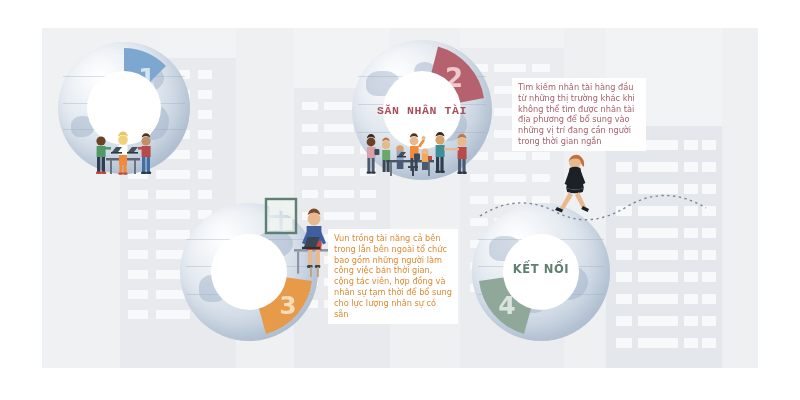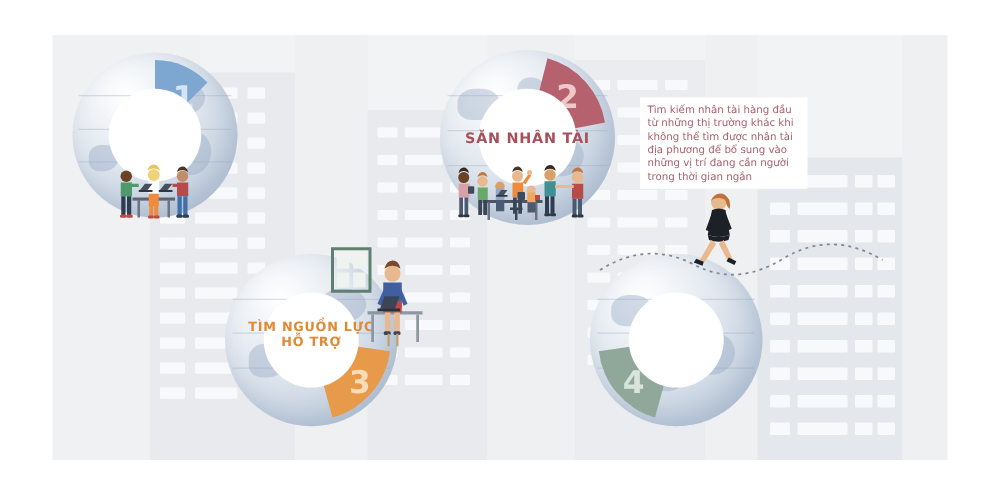--- a/index.html
+++ b/index.html
@@ -270,21 +270,21 @@
       <div class="cont" style="left:10%;top:22%;width:24%;height:18%;"></div>
       <div class="cont" style="left:58%;top:50%;width:24%;height:22%;"></div>
       <div class="cont" style="left:44%;top:16%;width:16%;height:14%;"></div>
     </div>
     <svg class="seg" viewBox="0 0 140 140">
       <path d="M70 70 L86 6.5 A64 64 0 0 1 132 58 Z" fill="#b5626e"></path>
     </svg>
     <div style="position:absolute;left:89px;top:23px;width:26px;text-align:center;
                 font-size:26px;color:#eec8cb;font-weight:600;">2</div>
     <div class="hole" style="left:31px;top:31px;width:78px;height:78px;"></div>
-    <div class="label" style="top:64px;font-size:11.5px;color:#a8505c;">SĂN NHÂN TÀI</div>
+    <div class="label" style="top:64px;font-size:11.5px;color:#a8505c;font-family:Liberation Mono, monospace;">SĂN NHÂN TÀI</div>
 
     <svg class="people" style="left:6px;top:88px;width:128px;height:56px;" viewBox="0 0 128 56">
       <rect x="28" y="32" width="48" height="2.4" fill="#4a5564"></rect>
       <rect x="32" y="34" width="2" height="14" fill="#6b7280"></rect>
       <rect x="70" y="34" width="2" height="14" fill="#6b7280"></rect>
 
       <circle cx="13" cy="14" r="4.4" fill="#6b4226"></circle>
       <path d="M8.8 10.4 q4.2-3.2 8.4 0 q-1-4.4-4.2-4.4 q-3.4.2-4.2 4.4z" fill="#3a2a20"></path>
       <path d="M9 19 h8.6 v11 h-8.6 z" fill="#d8a0a8"></path>
       <rect x="9.4" y="30" width="3" height="14" fill="#4a5a72"></rect>
@@ -353,21 +353,20 @@
       <div class="cont" style="left:56%;top:20%;width:26%;height:20%;"></div>
       <div class="cont" style="left:14%;top:52%;width:22%;height:20%;"></div>
       <div class="cont" style="left:60%;top:56%;width:20%;height:18%;"></div>
     </div>
     <svg class="seg" viewBox="0 0 138 138">
       <path d="M69 69 L132 78 A63 63 0 0 1 86 131 Z" fill="#e79a4a"></path>
     </svg>
     <div style="position:absolute;left:95px;top:88px;width:26px;text-align:center;
                 font-size:25px;color:#f7dcb8;font-weight:600;">3</div>
     <div class="hole" style="left:31px;top:31px;width:76px;height:76px;"></div>
-    <div class="label" style="top:54px;font-size:10.2px;color:#e08a33;padding:0 18px;">TÌM NGUỒN LỰC HỖ TRỢ</div>
 
     <svg class="people" style="left:84px;top:-10px;width:86px;height:92px;" viewBox="0 0 86 92">
 
       <rect x="2" y="6" width="30" height="34" fill="none" stroke="#5f8070" stroke-width="2.4"></rect>
       <rect x="5.5" y="9.5" width="10" height="12.5" fill="#eef3ef"></rect>
       <rect x="18.5" y="9.5" width="10" height="12.5" fill="#eef3ef"></rect>
       <rect x="5.5" y="25" width="10" height="12" fill="#eef3ef"></rect>
       <rect x="18.5" y="25" width="10" height="12" fill="#eef3ef"></rect>
 
       <rect x="30" y="56" width="44" height="2.6" fill="#8d97a4"></rect>
@@ -387,36 +386,38 @@
       <path d="M56 36 l6 14 l-3 1.5 l-6-13 z" fill="#3f5fa0"></path>
 
       <path d="M40 54 l3.6-10 h12 l-3.6 10 z" fill="#3a4656"></path>
       <rect x="38" y="53.8" width="18" height="2.2" fill="#2a323d"></rect>
 
       <rect x="46" y="74" width="1.8" height="10" fill="#c2a070"></rect>
       <rect x="53" y="74" width="1.8" height="10" fill="#c2a070"></rect>
     </svg>
   </div>
 
+  <div class="callout" style="left:328px;top:229px;width:118px;font-size:8.2px;color:#e08a33;padding:4px 6px;">Vun trồng tài năng cả bên trong lẫn bên ngoài tổ chức bao gồm những người làm công việc bán thời gian, cộng tác viên, hợp đồng và nhân sự tạm thời để bổ sung cho lực lượng nhân sự có sẵn</div>
 
   <div class="node" style="left:472px;top:203px;width:138px;height:138px;">
     <div class="globe">
       <div class="lat" style="top:26%;"></div>
       <div class="lat" style="top:46%;"></div>
       <div class="lat" style="top:66%;"></div>
       <div class="cont" style="left:12%;top:24%;width:24%;height:18%;"></div>
       <div class="cont" style="left:58%;top:46%;width:26%;height:24%;"></div>
       <div class="cont" style="left:36%;top:66%;width:18%;height:14%;"></div>
     </div>
     <svg class="seg" viewBox="0 0 138 138">
       <path d="M69 69 L7 78 A63 63 0 0 0 52 131 Z" fill="#8fa89a"></path>
     </svg>
     <div style="position:absolute;left:22px;top:88px;width:26px;text-align:center;
                 font-size:25px;color:#d8e4dc;font-weight:600;">4</div>
     <div class="hole" style="left:31px;top:31px;width:76px;height:76px;"></div>
+    <div class="label" style="top:60px;font-size:11.5px;color:#5f8070;">KẾT NỐI</div>
   </div>
 
   <svg style="position:absolute;left:478px;top:186px;width:238px;height:40px;" viewBox="0 0 238 40">
     <path d="M2 30 Q40 6 78 26 Q112 44 150 20 Q188 -2 228 22" fill="none" stroke="#7e8896" stroke-width="1.4" stroke-dasharray="2.4 3.4"></path>
   </svg>
 
   <svg class="people" style="left:548px;top:150px;width:52px;height:64px;" viewBox="0 0 52 64">
     <circle cx="27" cy="12" r="6.2" fill="#e8b98e"></circle>
     <path d="M20.6 11 q3-7.4 9.4-6 q4.4 1 3.6 7 q-1.6-3.4-6-3.6 q-4.6-.2-7 2.6z" fill="#c2703c"></path>
     <path d="M31 6 q6 2 5 11 q-2.6-1.4-3.4-5.6 z" fill="#c2703c"></path>

